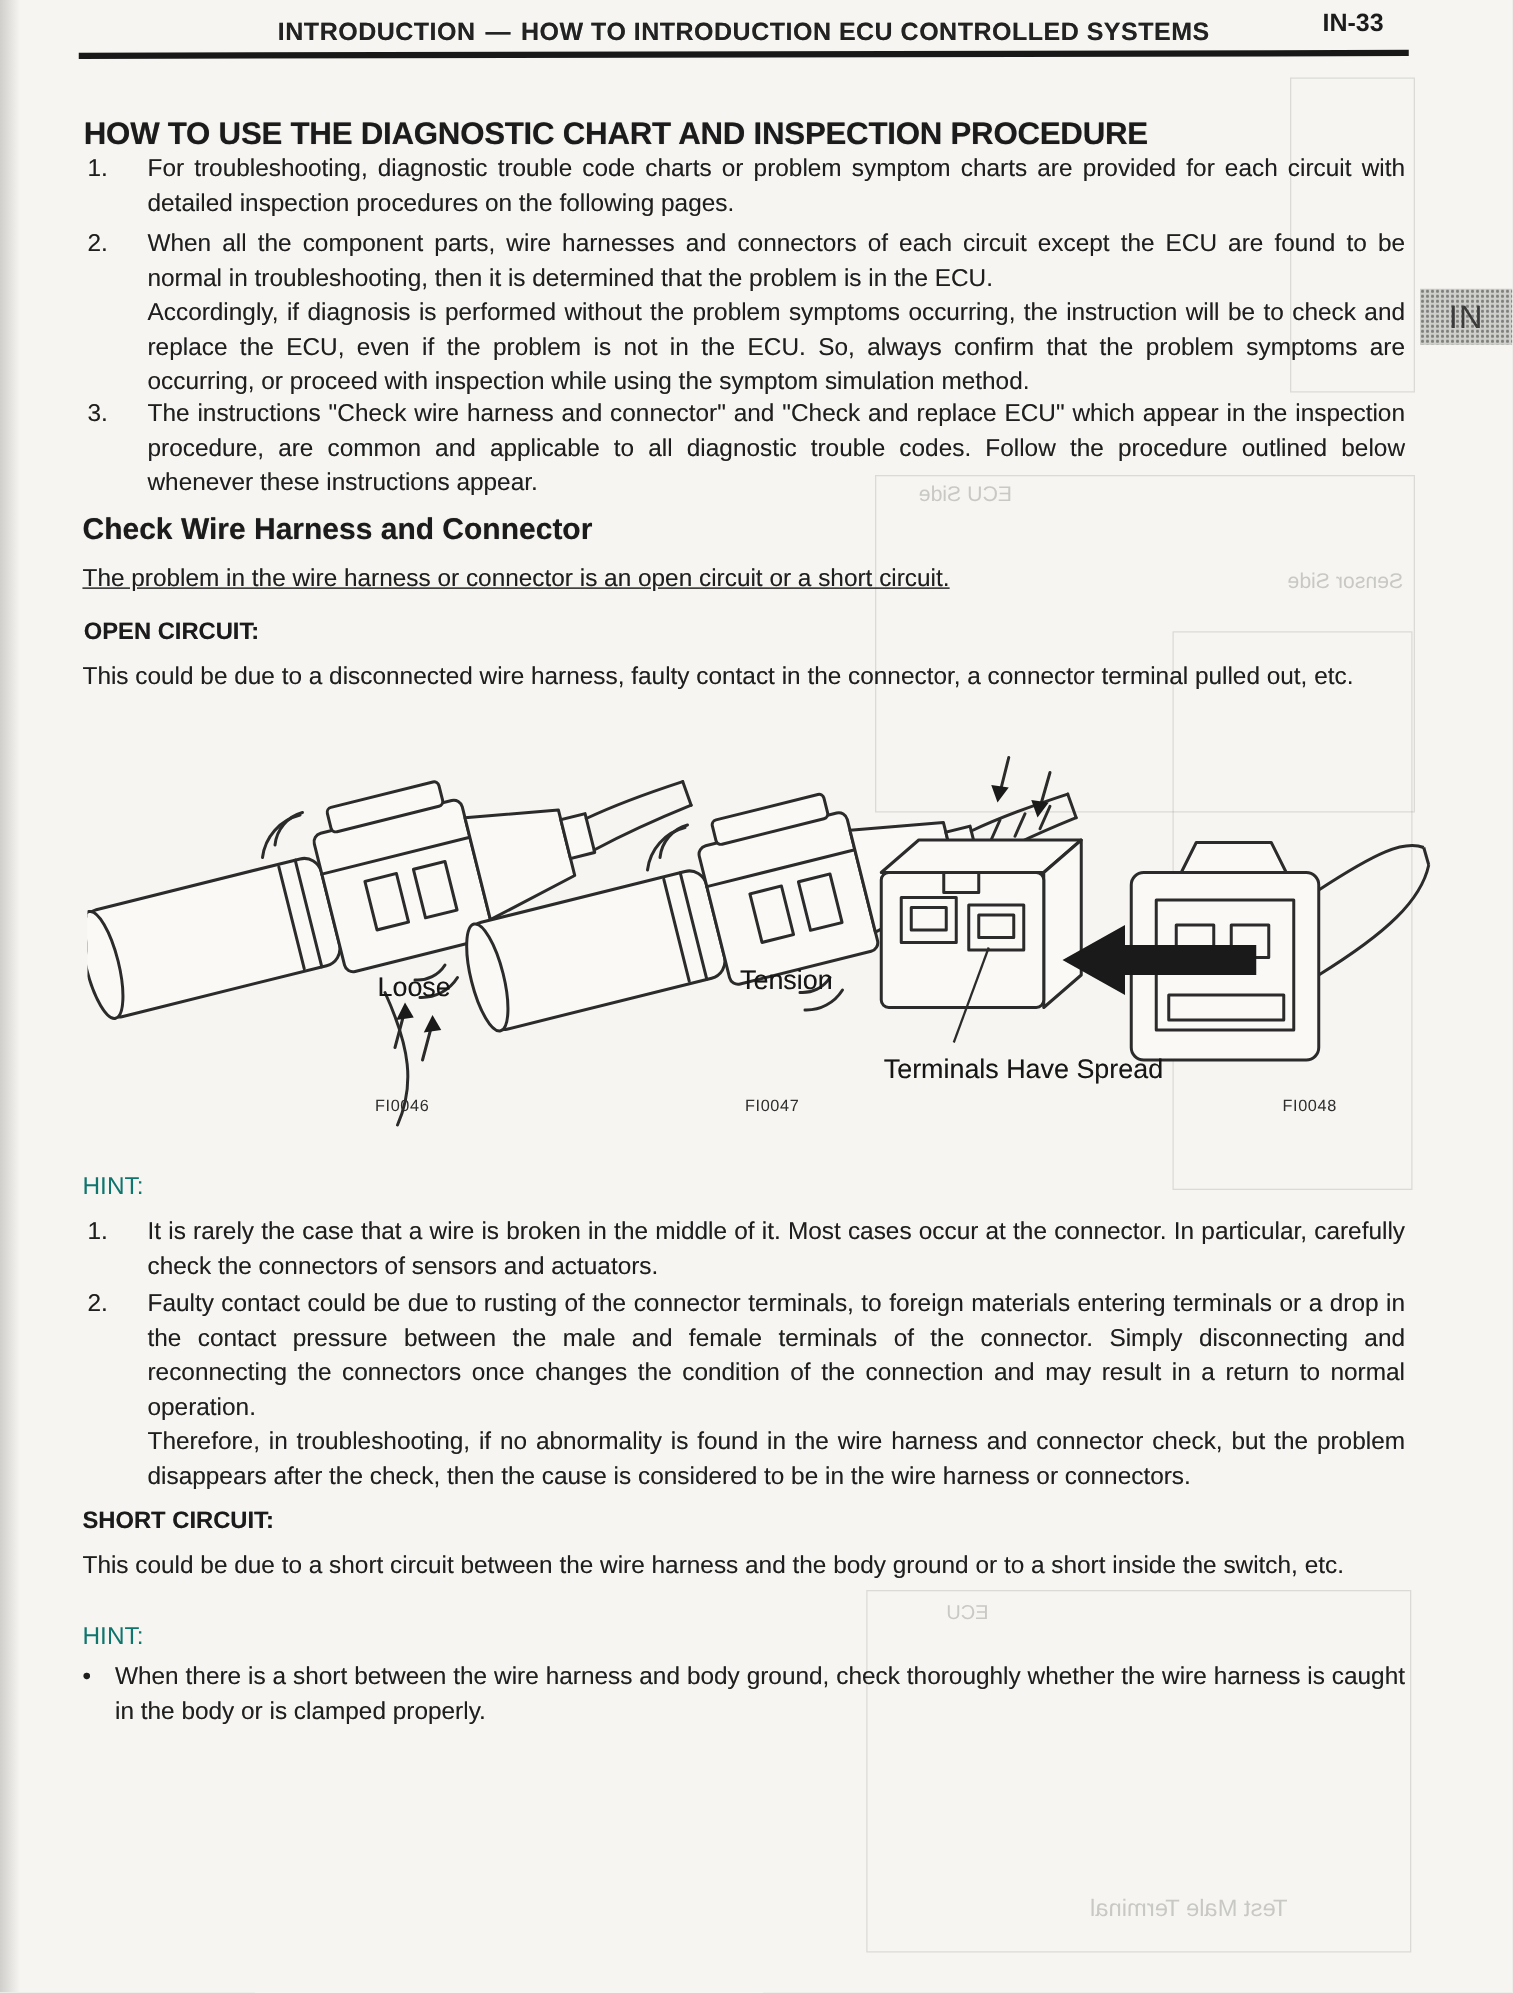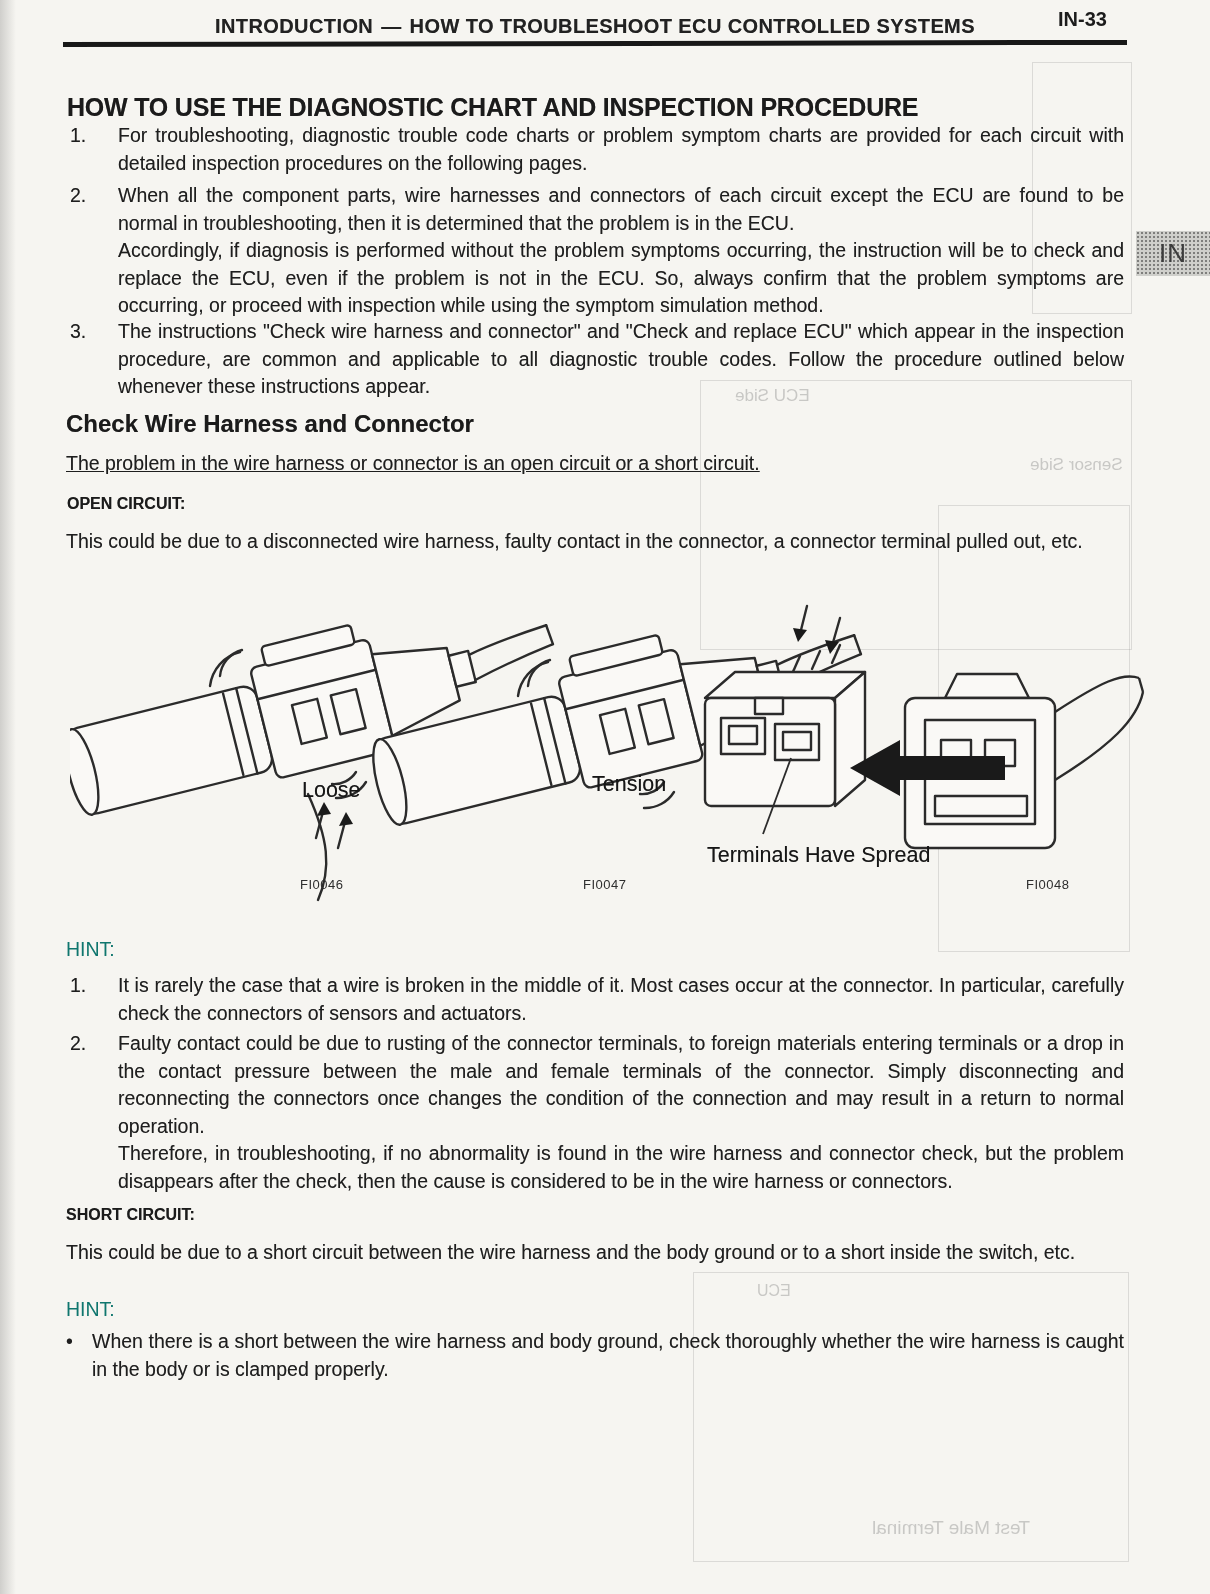--- a/index.html
+++ b/index.html
@@ -29,21 +29,21 @@
   
   .main-title{left:67px;top:68px;width:1060px;font-size:25px;font-weight:700;
     letter-spacing:-0.2px;color:#1b1b1b;text-shadow:0 0 0.6px rgba(0,0,0,0.5);margin-top:25px;}
   .body-text{font-size:19.5px;line-height:27.5px;text-align:justify;
     text-shadow:0 0 0.4px rgba(0,0,0,0.35);}
   .list-item{display:flex;}
   .list-num{width:48px;flex-shrink:0;}
   .list-txt{flex:1;}
   .sec-heading{font-size:24px;font-weight:700;color:#1b1b1b;
     text-shadow:0 0 0.6px rgba(0,0,0,0.5);}
-  .sub-heading{font-size:16px;font-weight:700;color:#1b1b1b;
+  .sub-heading{font-size:19px;font-weight:700;color:#1b1b1b;
     text-shadow:0 0 0.5px rgba(0,0,0,0.45);}
   .hint-label{font-size:19.5px;color:#0f766e;}
   .fig-label{font-size:21.5px;color:#161616;text-shadow:0 0 0.5px rgba(0,0,0,0.4);}
   .fig-no{font-size:13px;color:#2e2e2e;letter-spacing:0.5px;}
   
   .bleed{color:rgba(125,125,125,0.38);transform:scaleX(-1);
     filter:blur(0.6px);font-size:17px;white-space:nowrap;}
   .bleed-box{border:1.5px solid rgba(140,140,138,0.25);filter:blur(0.4px);}
   svg .ln{fill:none;stroke:#2b2b2b;stroke-width:2.4;stroke-linecap:round;stroke-linejoin:round;}
 </style>
@@ -57,21 +57,21 @@
   <div class="abs bleed-box" style="left:938px;top:505px;width:190px;height:445px;"></div>
   <div class="abs bleed-box" style="left:693px;top:1272px;width:434px;height:288px;"></div>
   <div class="abs bleed" style="left:735px;top:386px;">ECU Side</div>
   <div class="abs bleed" style="left:1030px;top:455px;">Sensor Side</div>
   <div class="abs bleed" style="left:757px;top:1282px;font-size:16px;">ECU</div>
   <div class="abs bleed" style="left:872px;top:1517px;font-size:19px;">Test Male Terminal</div>
 
   <div class="abs edge-left"></div>
 
   <div class="abs running-head">
-    <span>INTRODUCTION</span><span>—</span><span>HOW TO TROUBLESHOOT ECU CONTROLLED SYSTEMS</span>
+    <span>INTRODUCTION</span><span>—</span><span>HOW TO INTRODUCTION ECU CONTROLLED SYSTEMS</span>
   </div>
   <div class="abs page-number">IN-33</div>
   <div class="abs head-rule"></div>
   <div class="abs side-tab">IN</div>
 
   <div class="abs main-title">HOW TO USE THE DIAGNOSTIC CHART AND INSPECTION PROCEDURE</div>
 
   <div class="abs body-text list-item" style="left:70px;top:122px;width:1054px;">
     <div class="list-num">1.</div>
     <div class="list-txt">
@@ -173,21 +173,21 @@
       </g>
 
       <polygon points="145,128 195,100 195,116 300,116 300,140 195,140 195,156" fill="#1a1a1a" stroke="none"></polygon>
     </g>
   </svg>
 
   <div class="abs fig-label" style="left:302px;top:778px;">Loose</div>
   <div class="abs fig-label" style="left:592px;top:772px;">Tension</div>
   <div class="abs fig-label" style="left:707px;top:843px;">Terminals Have Spread</div>
   <div class="abs fig-no" style="left:300px;top:877px;text-align:right;">FI0046</div>
-  <div class="abs fig-no" style="left:583px;top:877px;">FI0047</div>
+  <div class="abs fig-no" style="left:596px;top:877px;">FI0047</div>
   <div class="abs fig-no" style="left:1026px;top:877px;">FI0048</div>
 
   <div class="abs hint-label" style="left:66px;top:938px;">HINT:</div>
   <div class="abs body-text list-item" style="left:70px;top:972px;width:1054px;">
     <div class="list-num">1.</div>
     <div class="list-txt">
       <div>It is rarely the case that a wire is broken in the middle of it. Most cases occur at the connector. In particular, carefully check the connectors of sensors and actuators.</div>
     </div>
   </div>
   <div class="abs body-text list-item" style="left:70px;top:1030px;width:1054px;">

